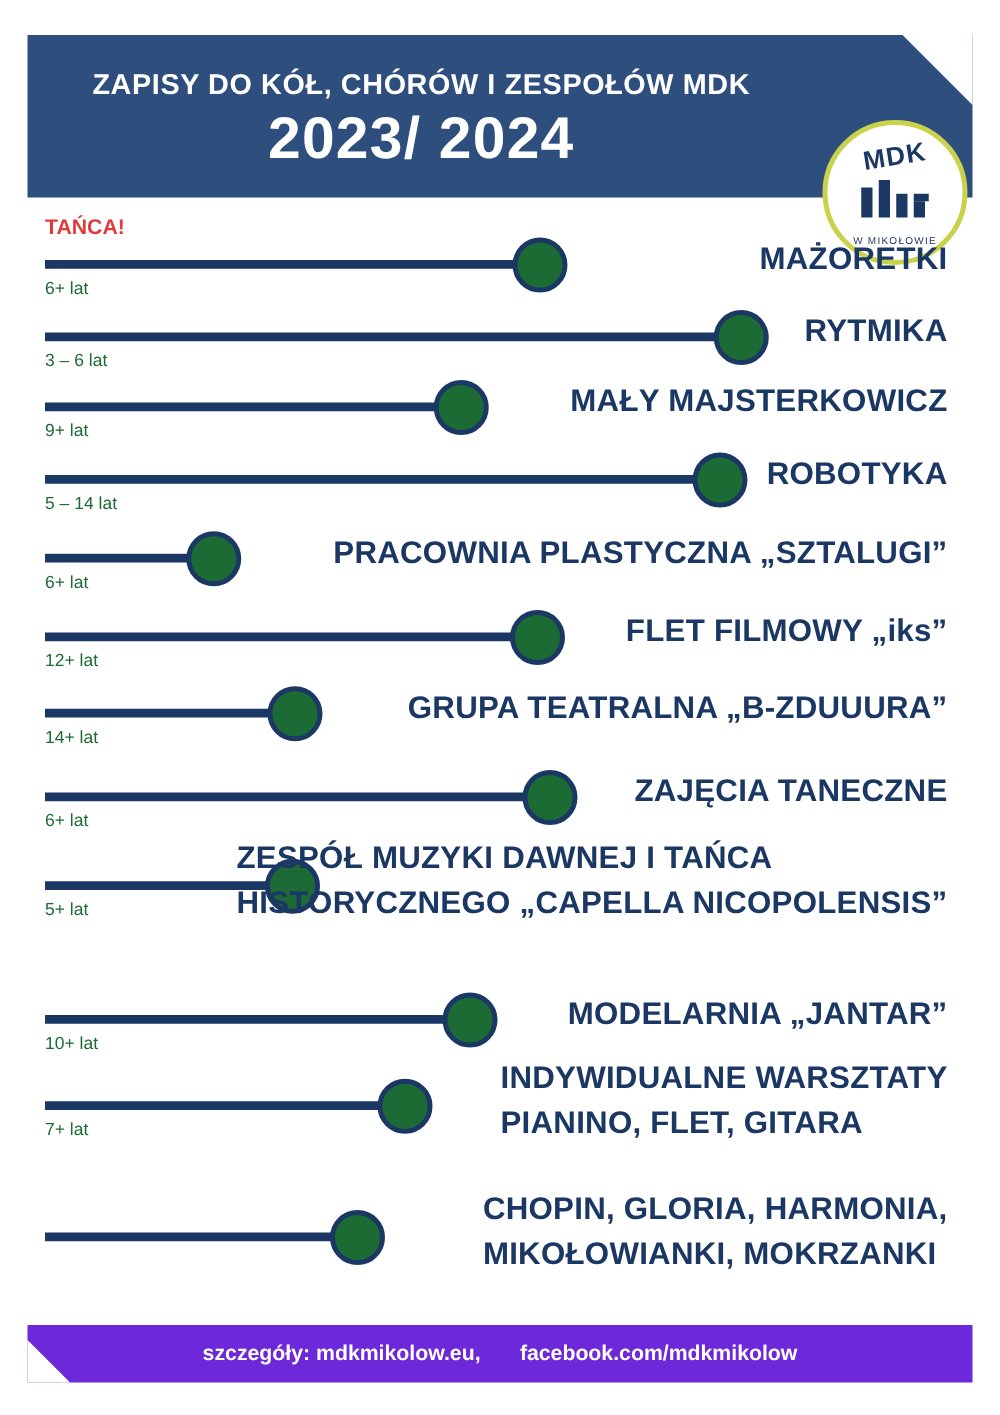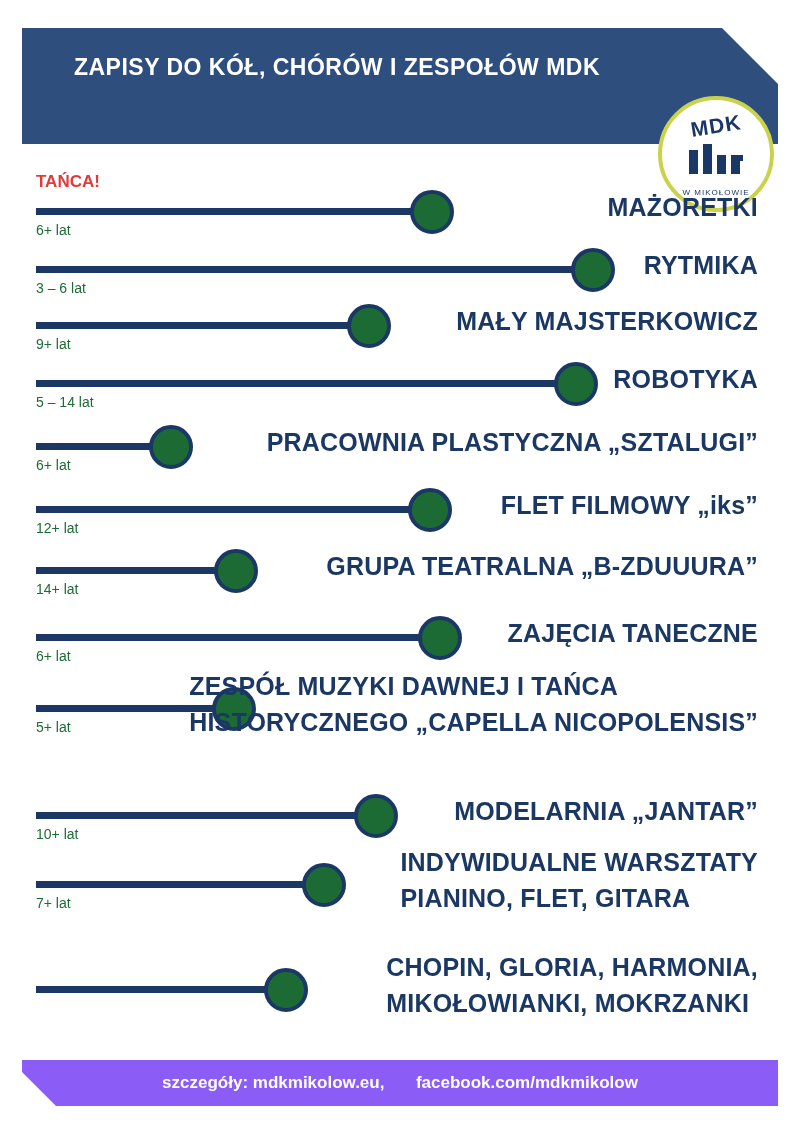--- a/index.html
+++ b/index.html
@@ -14,21 +14,21 @@
     position: relative;
     overflow: hidden;
   }
 
   
   .header {
     position: absolute;
     left: 22px;
     top: 28px;
     width: 756px;
-    height: 116px;
+    height: 130px;
     background: #2e4e7e;
   }
   .header-notch {
     position: absolute;
     right: 0;
     top: 0;
     width: 0;
     height: 0;
     border-left: 56px solid transparent;
     border-top: 56px solid #ffffff;
@@ -171,21 +171,21 @@
   }
   .label.two-line { top: -37px; }
 
   
   .footer {
     position: absolute;
     left: 22px;
     bottom: 26px;
     width: 756px;
     height: 46px;
-    background: #8b5cf6;
+    background: #6d28d9;
   }
   .footer-notch {
     position: absolute;
     left: 0;
     bottom: 0;
     width: 0;
     height: 0;
     border-right: 34px solid transparent;
     border-bottom: 34px solid #ffffff;
   }
@@ -202,20 +202,21 @@
     font-weight: bold;
   }
   .footer-text .gap { display: inline-block; width: 22px; }
 </style>
 </head>
 <body>
 
 <div class="header">
   <div class="header-notch"></div>
   <div class="header-title">ZAPISY DO KÓŁ, CHÓRÓW I ZESPOŁÓW MDK</div>
+  <div class="header-years">2023/ 2024</div>
 </div>
 
 <div class="logo">
   <div class="logo-mdk">MDK</div>
   <div class="logo-mark">
     <div class="logo-bar b1"></div>
     <div class="logo-bar b2"></div>
     <div class="logo-bar b3"></div>
     <div class="logo-bar b4"></div>
     <div class="logo-bar top4"></div>

